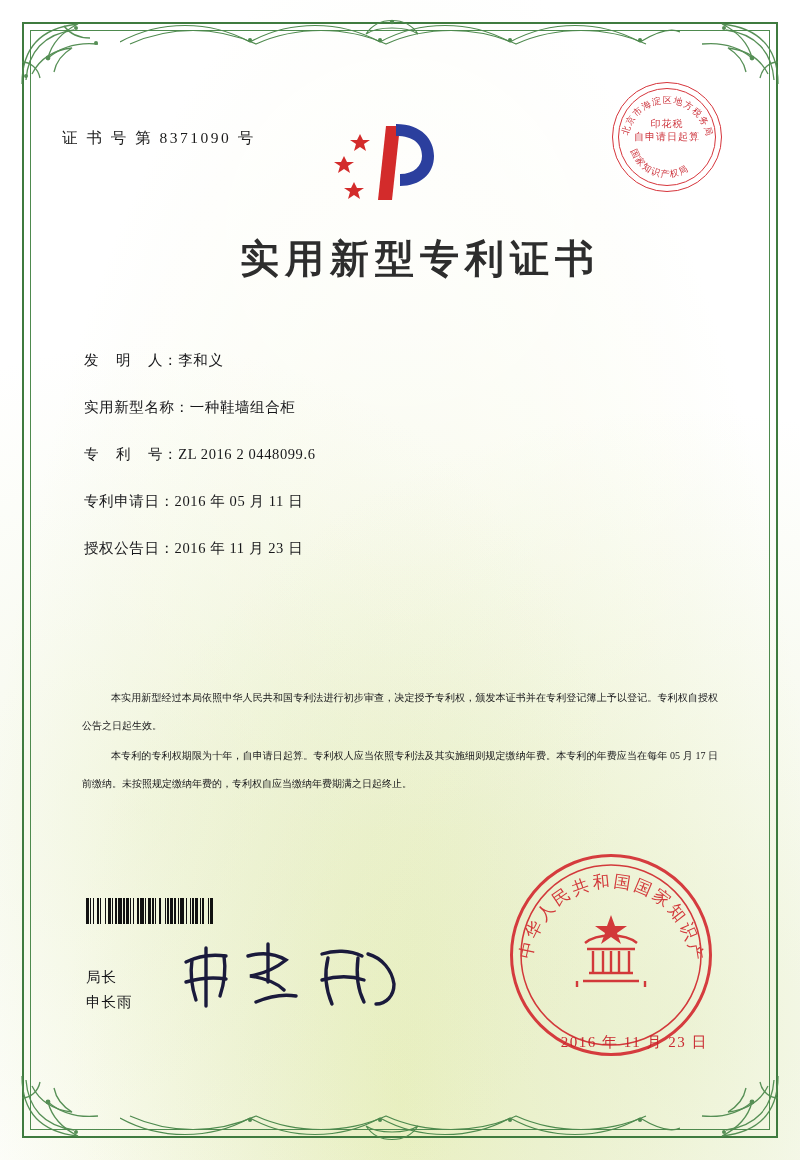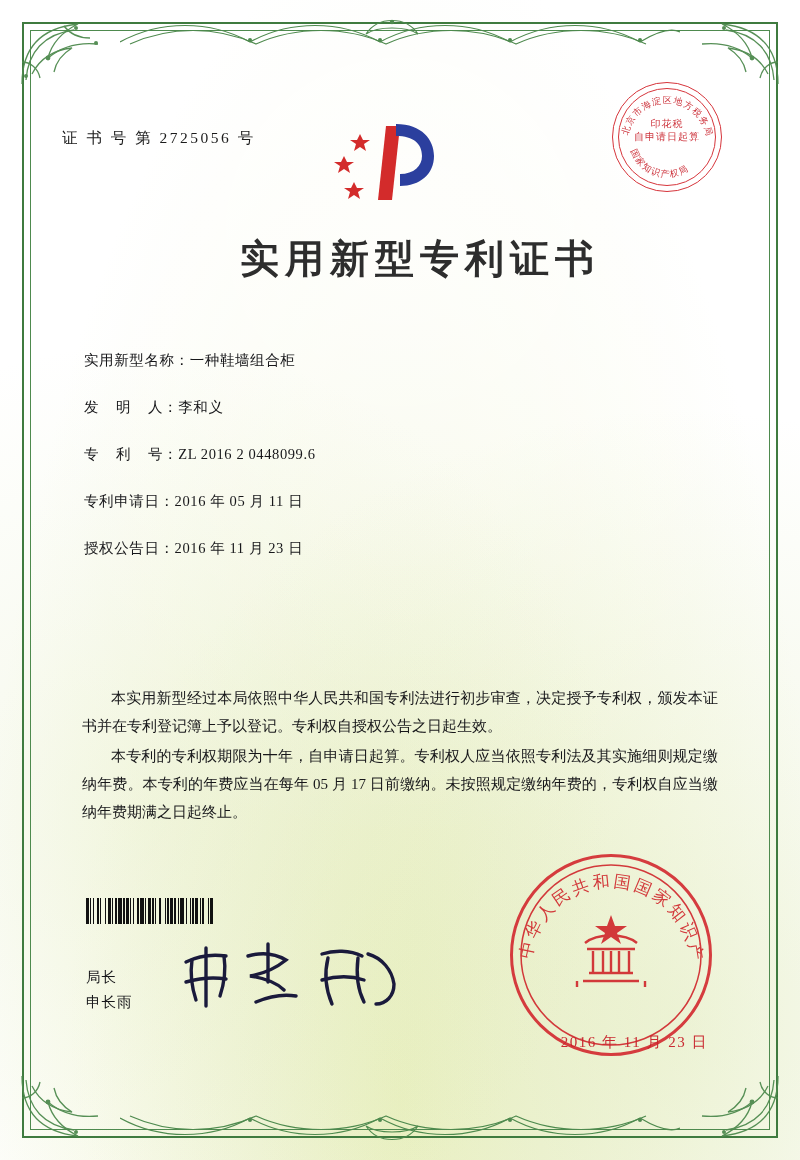--- a/index.html
+++ b/index.html
@@ -115,21 +115,21 @@
   .f-value {
     letter-spacing: 0.6px;
   }
 
   
   .paras {
     position: absolute;
     left: 82px;
     top: 684px;
     width: 636px;
-    font-size: 15px;
+    font-size: 10px;
     line-height: 28px;
     color: #17171a;
     text-align: justify;
   }
   .paras p {
     margin: 0 0 2px 0;
     text-indent: 29px;
   }
 
   
@@ -352,21 +352,21 @@
         <path d="M14,56 C22,40 36,32 54,30 C44,36 38,44 36,54"></path>
         <path d="M4,44 C12,44 20,50 22,60"></path>
       </g>
       <g fill="currentColor">
           <circle cx="30" cy="40" r="2.4"></circle>
           <circle cx="58" cy="10" r="2"></circle>
         </g>
     </svg>
   </div>
 
-  <div class="cert-no">证 书 号 第 2725056 号</div>
+  <div class="cert-no">证 书 号 第 8371090 号</div>
 
   <div class="logo">
     <svg viewBox="0 0 120 100">
       <g fill="#d32b2b">
         <polygon points="14,44 17,50 24,50 18,54 20,61 14,57 8,61 10,54 4,50 11,50"></polygon>
         <polygon points="30,22 33,28 40,28 34,32 36,39 30,35 24,39 26,32 20,28 27,28"></polygon>
         <polygon points="24,70 27,76 34,76 28,80 30,87 24,83 18,87 20,80 14,76 21,76"></polygon>
       </g>
       <polygon points="56,14 70,14 62,88 48,88" fill="#d32b2b"></polygon>
       <path d="M66,12 C92,12 104,28 104,44 C104,62 90,74 70,74 L70,62 C84,62 92,54 92,44 C92,32 84,24 66,24 Z" fill="#2b3f9e"></path>
@@ -392,26 +392,26 @@
     <div class="mid">
       <div>印花税</div>
       <div>自申请日起算</div>
     </div>
   </div>
 
   <div class="title">实用新型专利证书</div>
 
   <div class="fields">
     <div class="field-row">
+      <span class="f-label">发    明    人：</span>
+      <span class="f-value">李和义</span>
+    </div>
+    <div class="field-row">
       <span class="f-label">实用新型名称：</span>
       <span class="f-value">一种鞋墙组合柜</span>
-    </div>
-    <div class="field-row">
-      <span class="f-label">发    明    人：</span>
-      <span class="f-value">李和义</span>
     </div>
     <div class="field-row">
       <span class="f-label">专    利    号：</span>
       <span class="f-value">ZL 2016 2 0448099.6</span>
     </div>
     <div class="field-row">
       <span class="f-label">专利申请日：</span>
       <span class="f-value">2016 年 05 月 11 日</span>
     </div>
     <div class="field-row">

